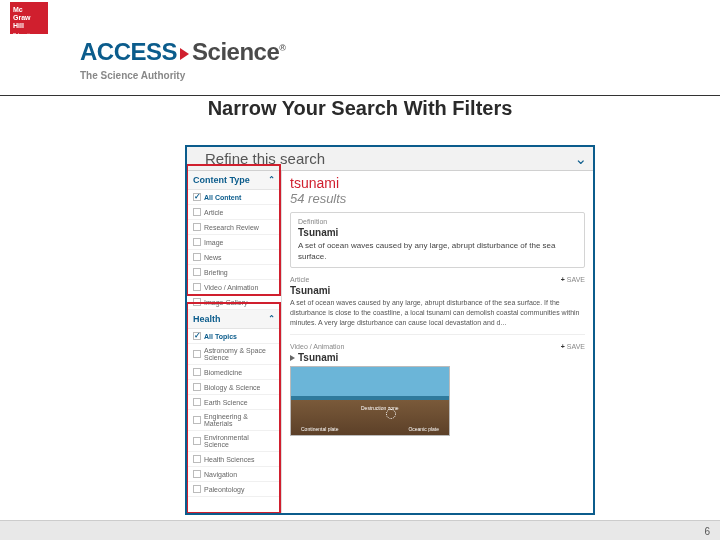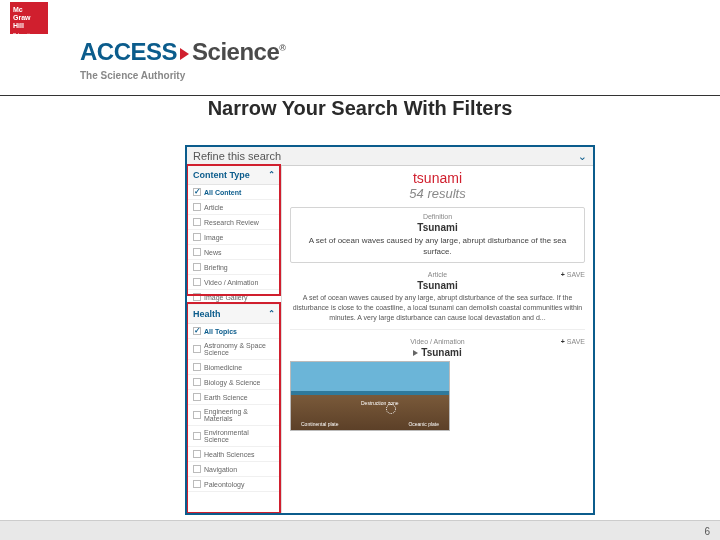--- a/index.html
+++ b/index.html
@@ -15,26 +15,26 @@
   .as-logo .science { color: #4a4a4a; }
   .as-logo .reg { font-size: 9px; vertical-align: super; color: #666; }
   .as-logo .tagline { color: #888; font-size: 10px; margin-top: 4px; font-weight: bold; }
 
   .divider { position: absolute; top: 95px; left: 0; width: 100%; height: 1px; background: #333; }
 
   .slide-title { position: absolute; top: 97px; width: 100%; text-align: center; font-size: 20px; font-weight: bold; color: #2a2a2a; }
 
   .screenshot { position: absolute; top: 145px; left: 185px; width: 410px; height: 370px; border: 2px solid #0b5c8c; background: #fff; overflow: hidden; }
 
-  .refine-bar { background: #f2f2f2; border-bottom: 1px solid #d0d0d0; padding: 3px 6px; font-size: 11px; color: #555; position: relative; }
+  .refine-bar { background: #f2f2f2; border-bottom: 1px solid #d0d0d0; padding: 3px 18px; font-size: 15px; color: #555; position: relative; }
   .refine-bar .chev { position: absolute; right: 6px; top: 3px; color: #0b5c8c; }
 
   .cols { display: flex; height: calc(100% - 18px); }
   .sidebar { width: 95px; border-right: 1px solid #ddd; }
-  .main-col { flex: 1; padding: 4px 8px; position: relative; text-align: center; }
+  .main-col { flex: 1; padding: 4px 8px; position: relative; }
 
   .facet-header { background: #f6f6f6; padding: 4px 6px; font-size: 9px; color: #0b5c8c; font-weight: bold; position: relative; border-bottom: 1px solid #e4e4e4; }
   .facet-header .caret { position: absolute; right: 6px; top: 4px; color: #0b5c8c; font-size: 8px; }
   .facet-item { padding: 3px 6px 3px 6px; font-size: 7px; color: #666; display: flex; align-items: center; gap: 3px; border-bottom: 1px solid #f0f0f0; }
   .facet-item .cb { width: 8px; height: 8px; border: 1px solid #bbb; display: inline-block; flex-shrink: 0; position: relative; }
   .facet-item .cb.checked::after { content: "✓"; position: absolute; top: -2px; left: 0; color: #0b5c8c; font-size: 8px; }
   .facet-item.checked-row { color: #0b5c8c; font-weight: bold; }
 
   .ct-highlight { position: absolute; border: 2px solid #d01f2e; pointer-events: none; }
   .hl1 { top: 17px; left: -1px; width: 95px; height: 132px; }

